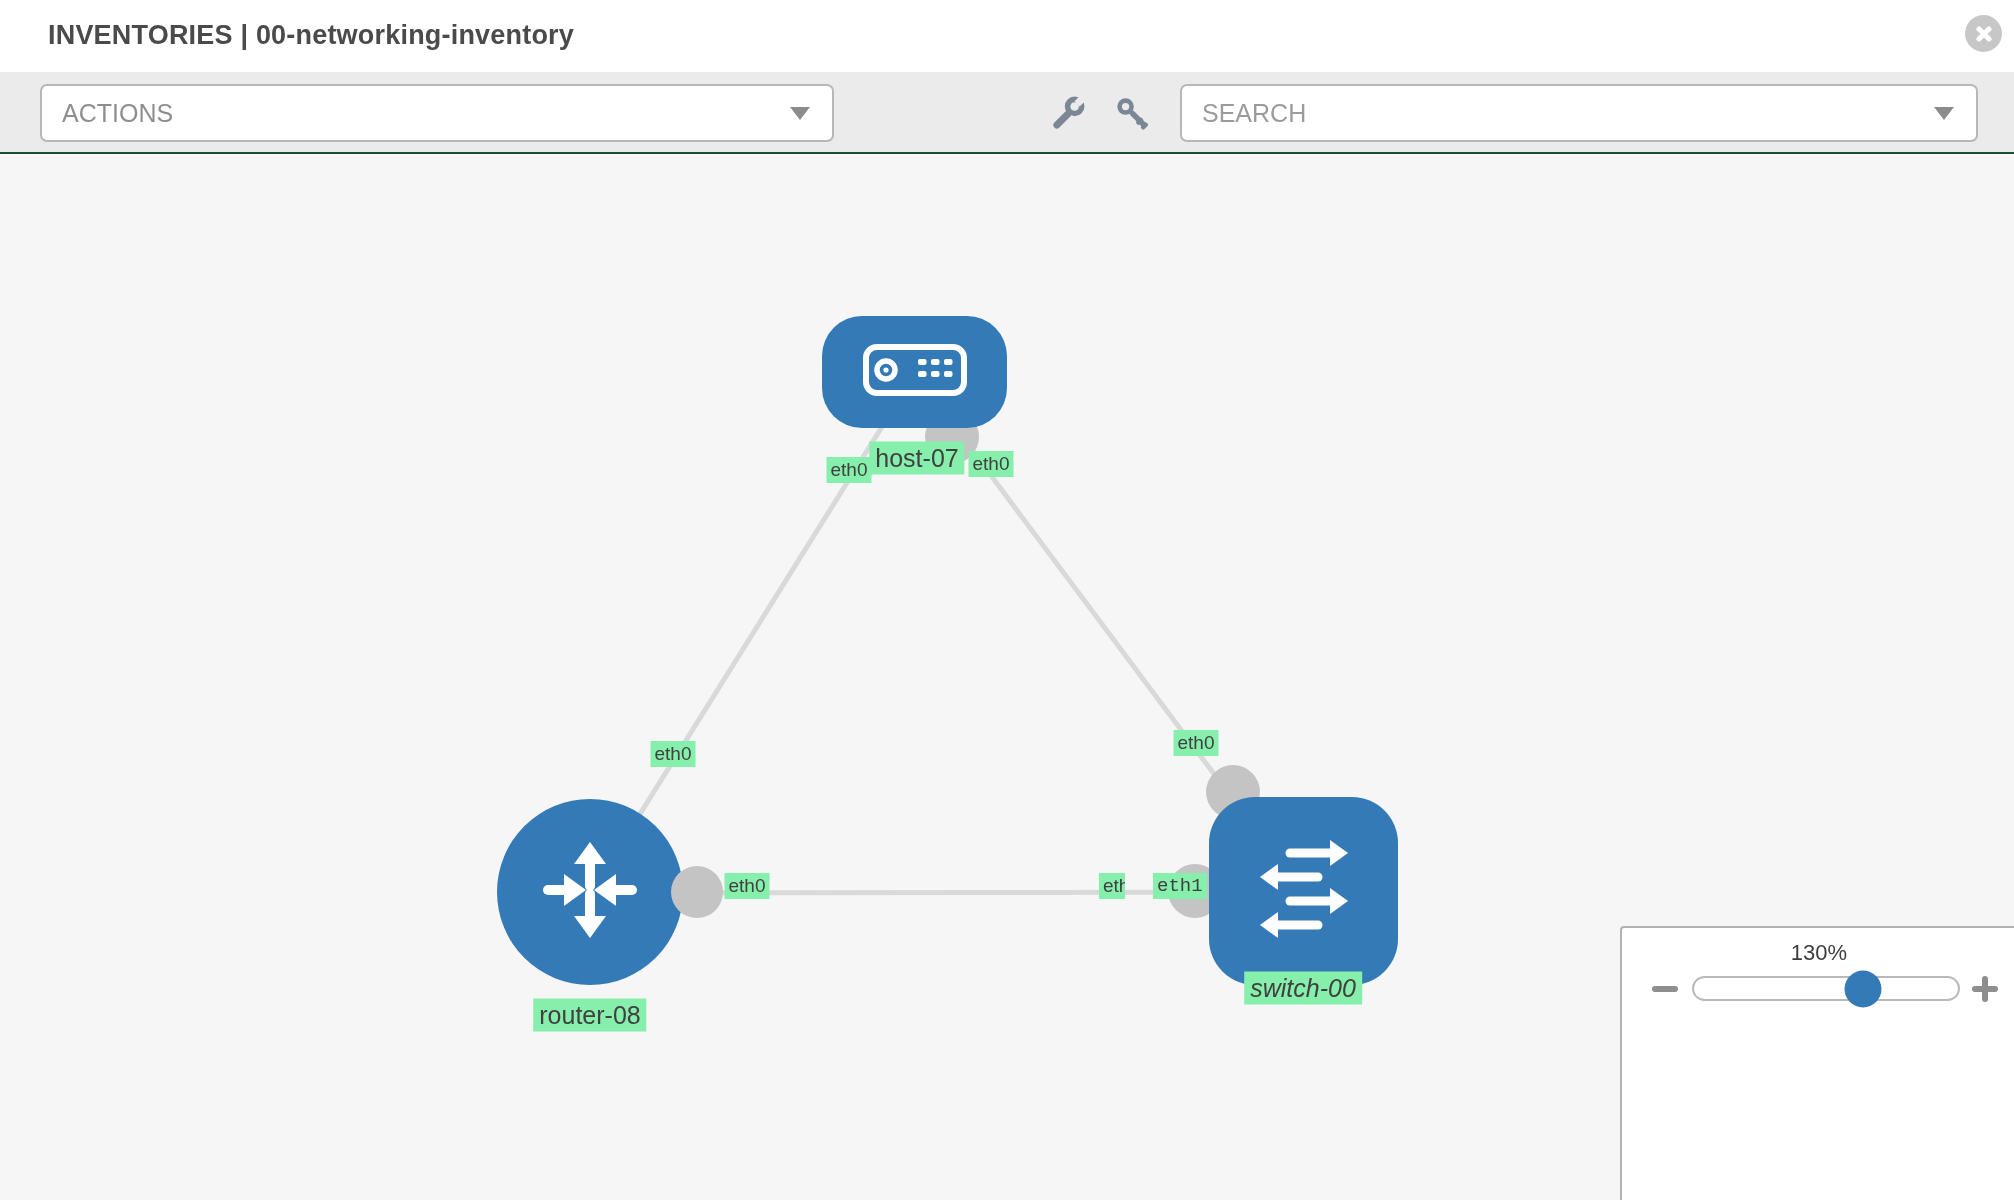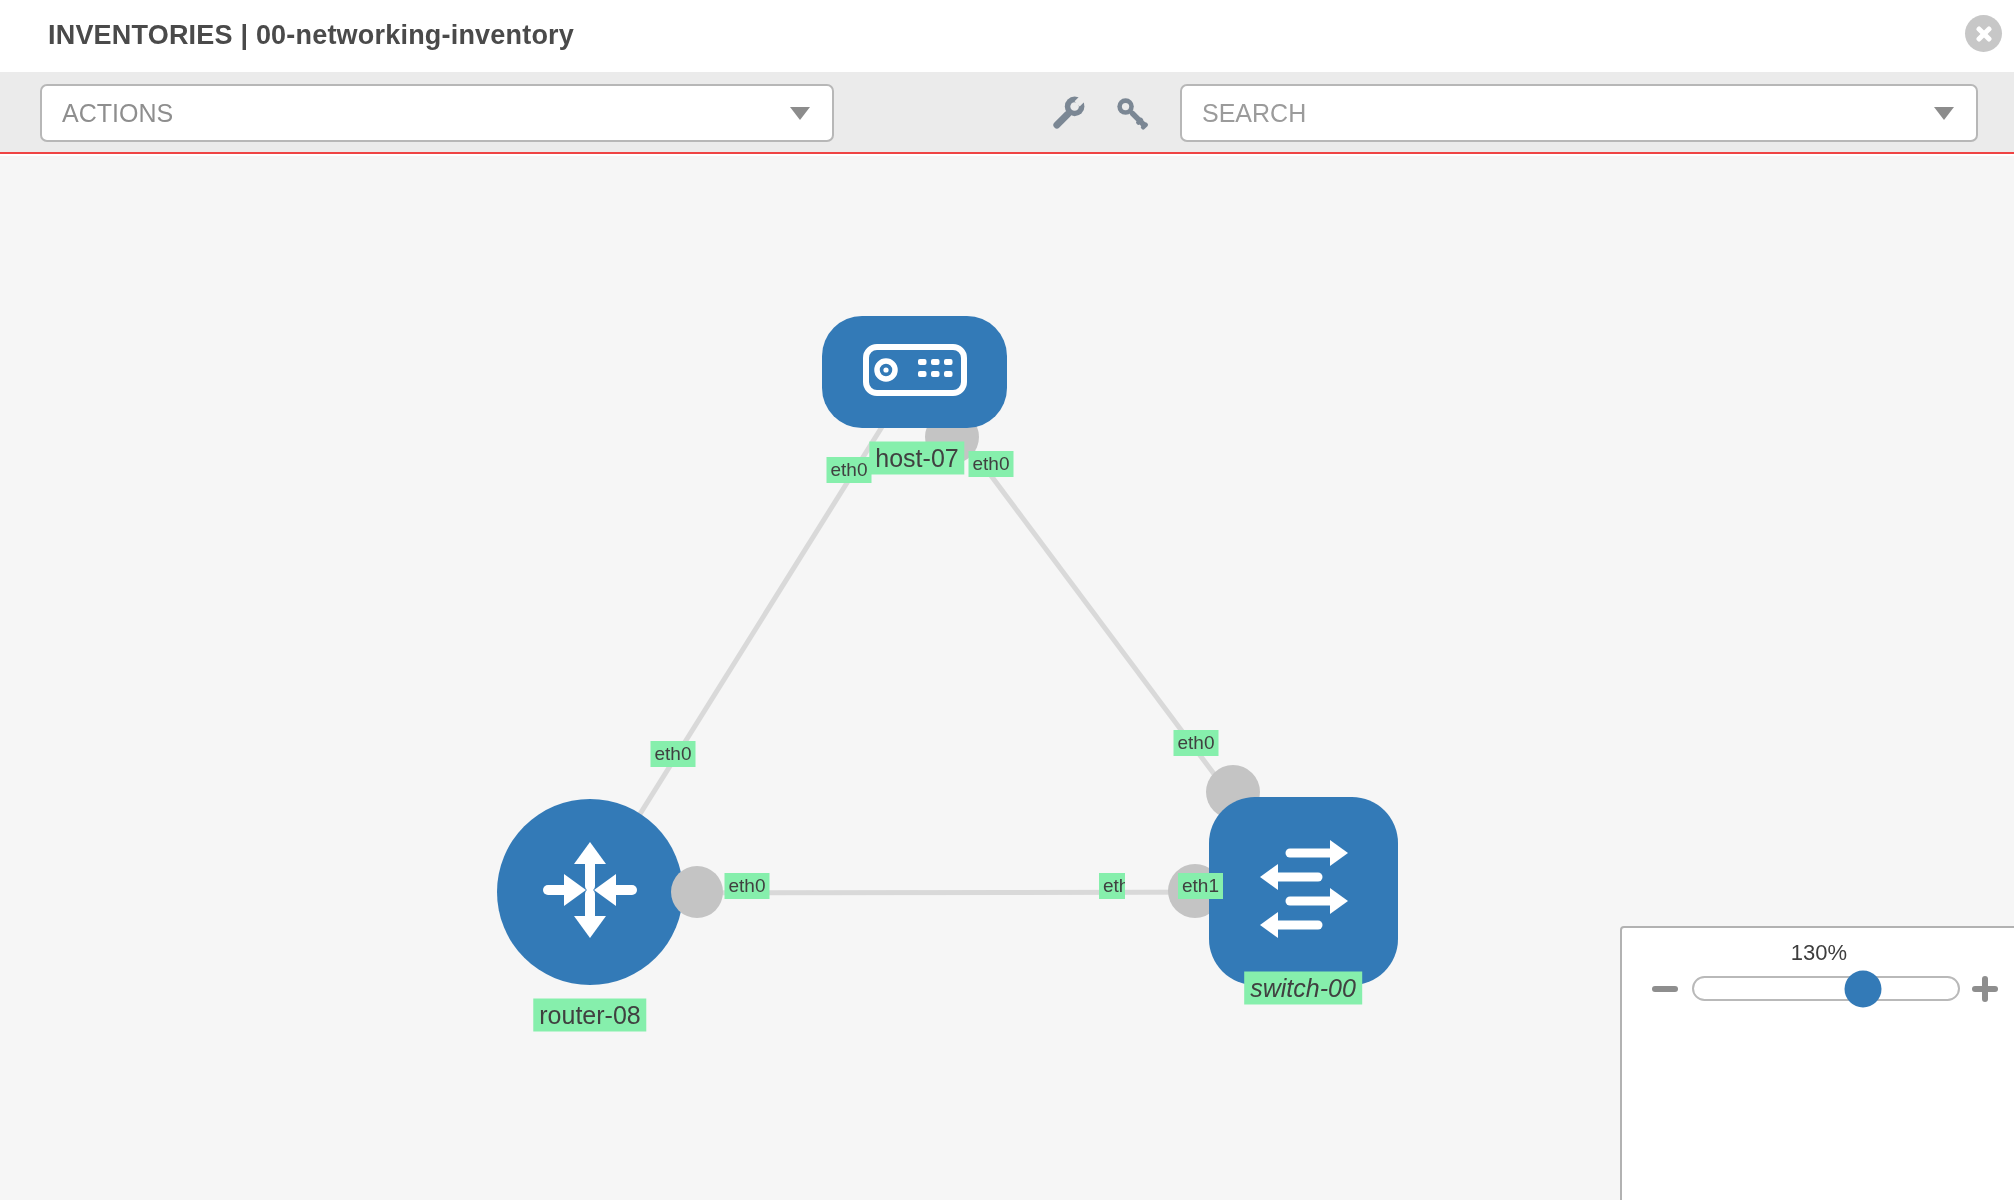--- a/index.html
+++ b/index.html
@@ -24,21 +24,21 @@
     font-size:27px;font-weight:bold;color:#4a4a4a;letter-spacing:.2px;}
   .close-btn{position:absolute;right:20px;top:15px;width:37px;height:37px;border:none;
     border-radius:50%;background:#c7c7c7;cursor:pointer;}
   .close-btn .xbar{position:absolute;left:50%;top:50%;width:19px;height:5px;border-radius:2px;
     background:#fff;}
   .close-btn .xbar.a{transform:translate(-50%,-50%) rotate(45deg);}
   .close-btn .xbar.b{transform:translate(-50%,-50%) rotate(-45deg);}
 
   
   .toolbar{position:absolute;top:72px;left:0;width:2014px;height:82px;
-    background:var(--toolbar-bg);border-bottom:2px solid #ef4444;}
+    background:var(--toolbar-bg);border-bottom:2px solid #14532d;}
   .dropdown{position:absolute;top:12px;height:58px;background:#fff;border:2px solid #b7b7b7;
     border-radius:7px;cursor:pointer;}
   .dropdown .dd-label{position:absolute;left:20px;top:0;height:54px;line-height:54px;
     font-size:25px;color:var(--muted-text);}
   .caret{position:absolute;right:22px;top:21px;width:0;height:0;
     border-left:10px solid transparent;border-right:10px solid transparent;
     border-top:13px solid #8c8c8c;}
   .dd-actions{left:40px;width:794px;}
   .dd-search{left:1180px;width:798px;}
   .dd-search .dd-label{color:#9b9b9b;}
@@ -205,21 +205,21 @@
     <span class="chip node-label" style="left:917px;top:302px;">host-07</span>
     <span class="chip node-label" style="left:590px;top:859px;">router-08</span>
     <span class="chip node-label" style="left:1303px;top:832px;font-style:italic;">switch-00</span>
 
     <span class="chip if-label" style="left:849px;top:314px;">eth0</span>
     <span class="chip if-label" style="left:991px;top:308px;">eth0</span>
     <span class="chip if-label" style="left:673px;top:598px;">eth0</span>
     <span class="chip if-label" style="left:1196px;top:587px;">eth0</span>
     <span class="chip if-label" style="left:747px;top:730px;">eth0</span>
     <span class="chip if-back" style="left:1099px;top:730px;">eth0</span>
-    <span class="chip if-front" style="left:1178px;top:730px;">eth1</span>
+    <span class="chip if-front" style="left:1153px;top:730px;font-family:Liberation Mono, monospace;">eth1</span>
   </div>
 
   <div class="zoom-panel">
     <div class="zoom-level">130%</div>
     <button class="zoom-minus">
       <span><span class="hbar"></span></span>
     </button>
     <div class="zoom-track">
       <div class="zoom-thumb"></div>
     </div>

